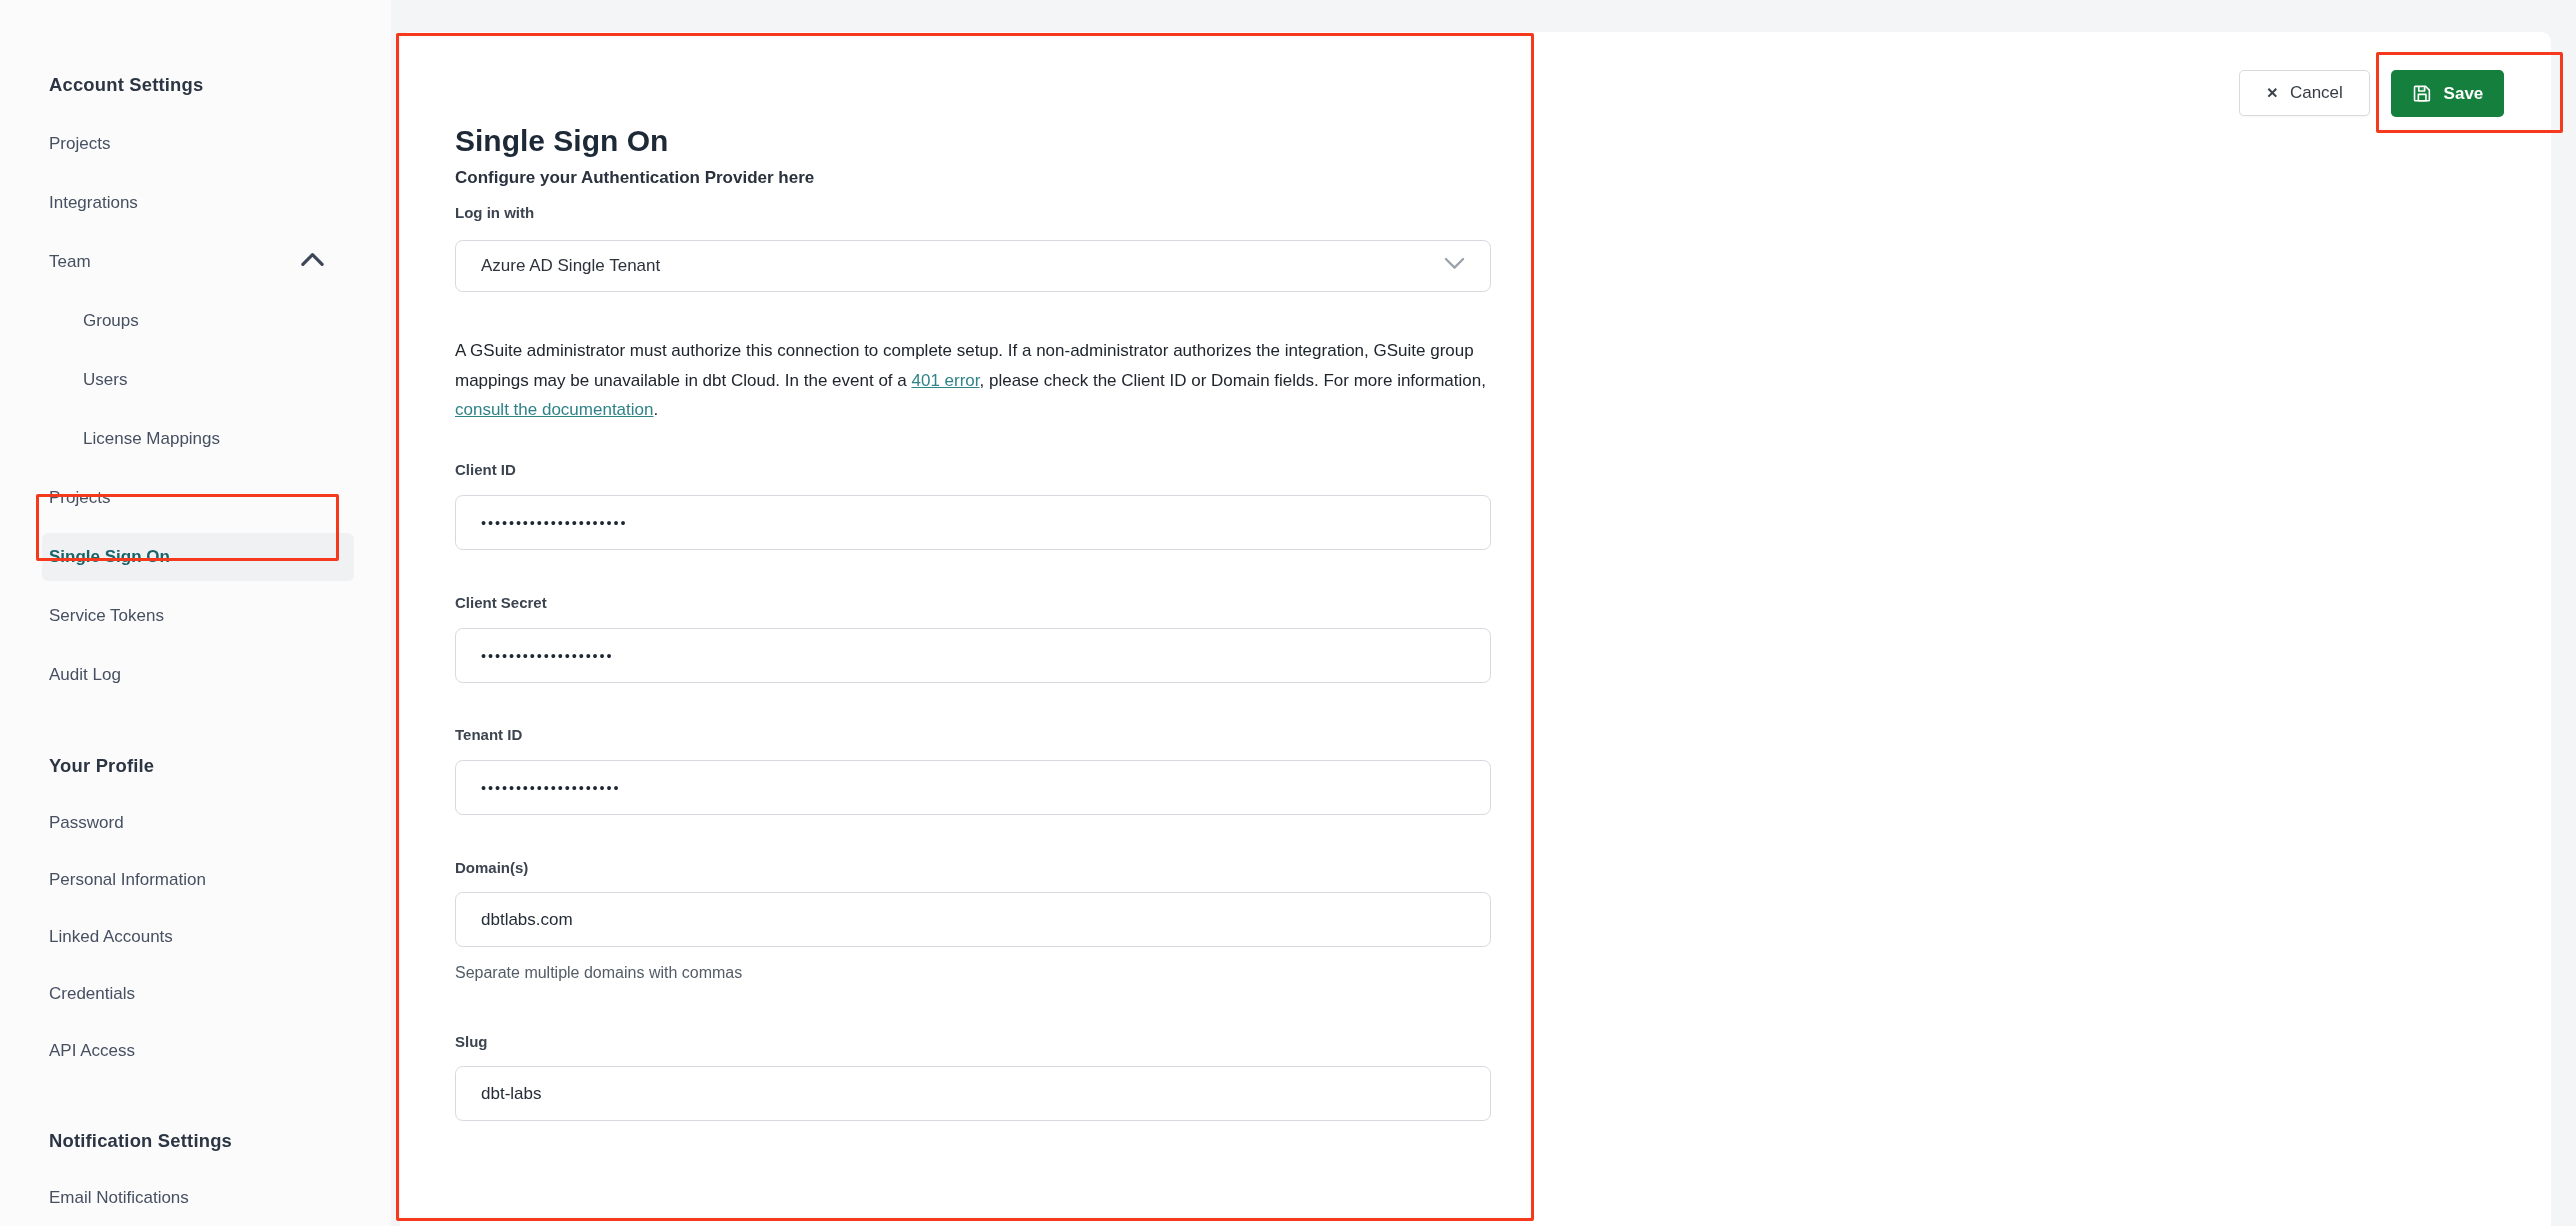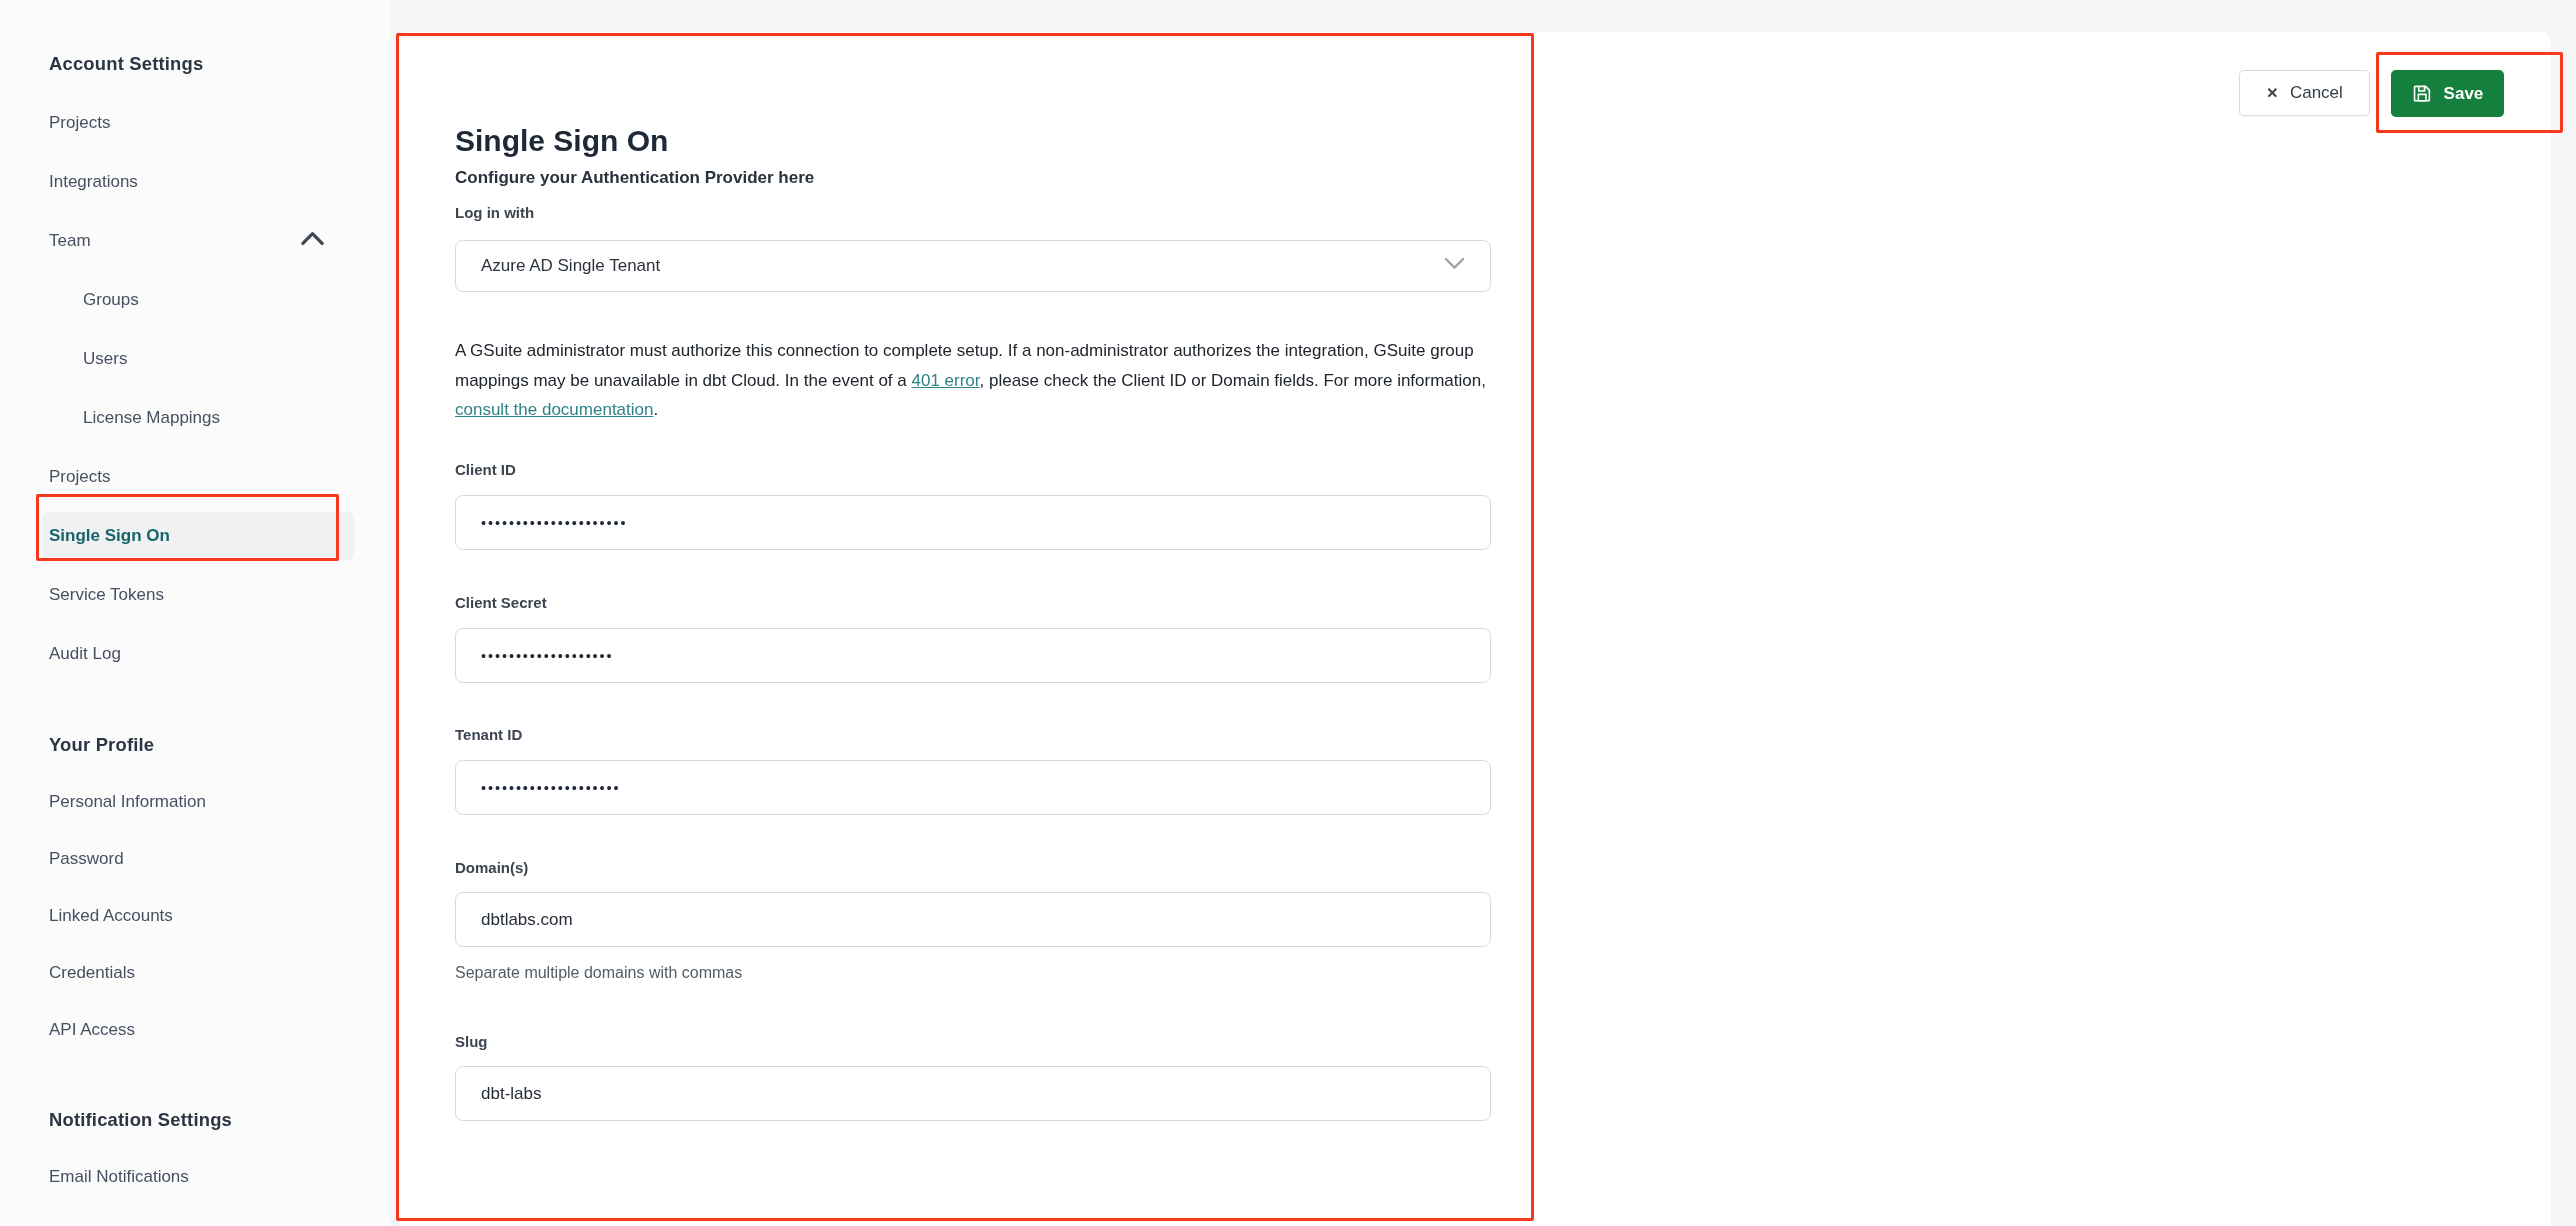--- a/index.html
+++ b/index.html
@@ -5,21 +5,21 @@
   html,body{margin:0;padding:0;}
   body{
     width:2576px;height:1226px;position:relative;overflow:hidden;
     background:#f4f5f7;
     font-family:"Liberation Sans",sans-serif;
     color:#39424e;
   }
   
   .sidebar{
     position:absolute;left:0;top:0;width:391px;height:1226px;
-    background:#fbfbfc;padding-top:34px;box-sizing:border-box;
+    background:#fbfbfc;padding-top:55px;box-sizing:border-box;
   }
   .nav-heading{
     height:59px;display:flex;align-items:center;padding-left:49px;
     font-weight:700;font-size:18.4px;color:#2c3543;letter-spacing:0.2px;
   }
   .nav-row{
     position:relative;height:59px;display:flex;align-items:center;
     padding-left:49px;font-size:17px;color:#465061;cursor:pointer;
   }
   .sec-b .nav-row{height:57px}
@@ -122,24 +122,24 @@
   <div class="nav-row">
     <span class="item-label">Service Tokens</span>
   </div>
   <div class="nav-row">
     <span class="item-label">Audit Log</span>
   </div>
 
   <div class="sec-b">
     <div class="nav-heading gap">Your Profile</div>
     <div class="nav-row">
+      <span class="item-label">Password</span>
+    </div>
+    <div class="nav-row">
       <span class="item-label">Personal Information</span>
-    </div>
-    <div class="nav-row">
-      <span class="item-label">Password</span>
     </div>
     <div class="nav-row">
       <span class="item-label">Linked Accounts</span>
     </div>
     <div class="nav-row">
       <span class="item-label">Credentials</span>
     </div>
     <div class="nav-row">
       <span class="item-label">API Access</span>
     </div>

